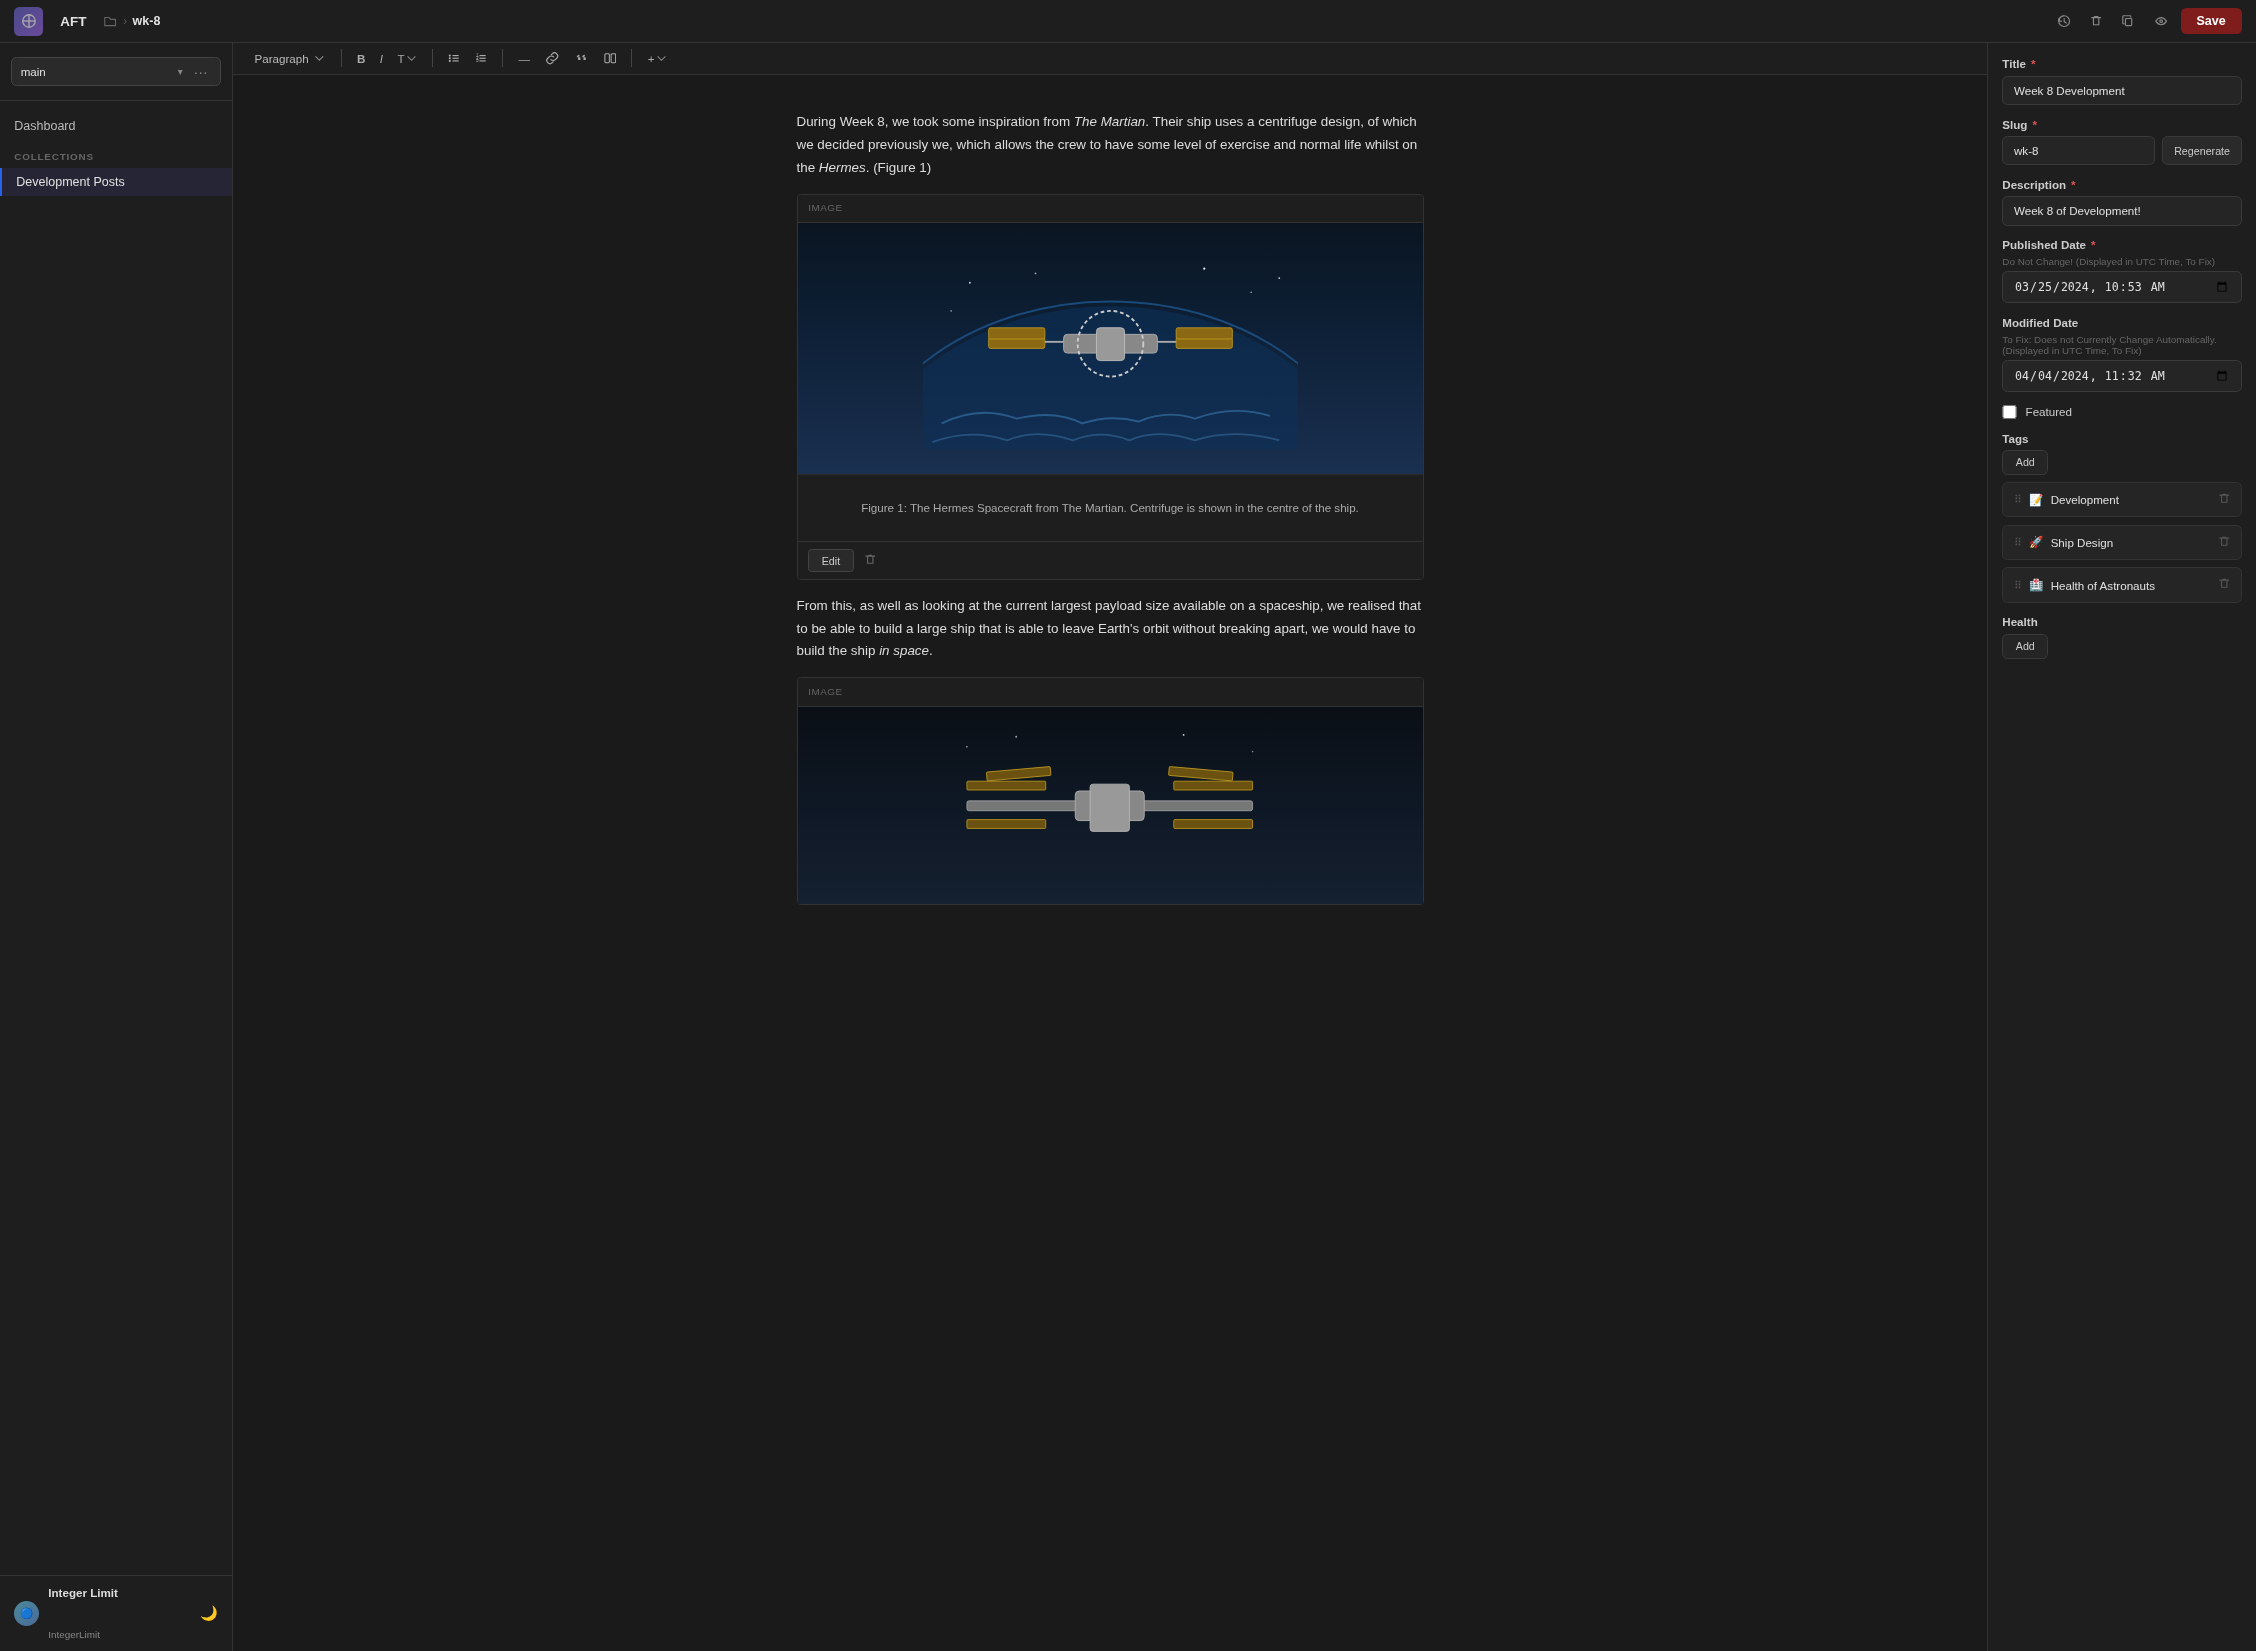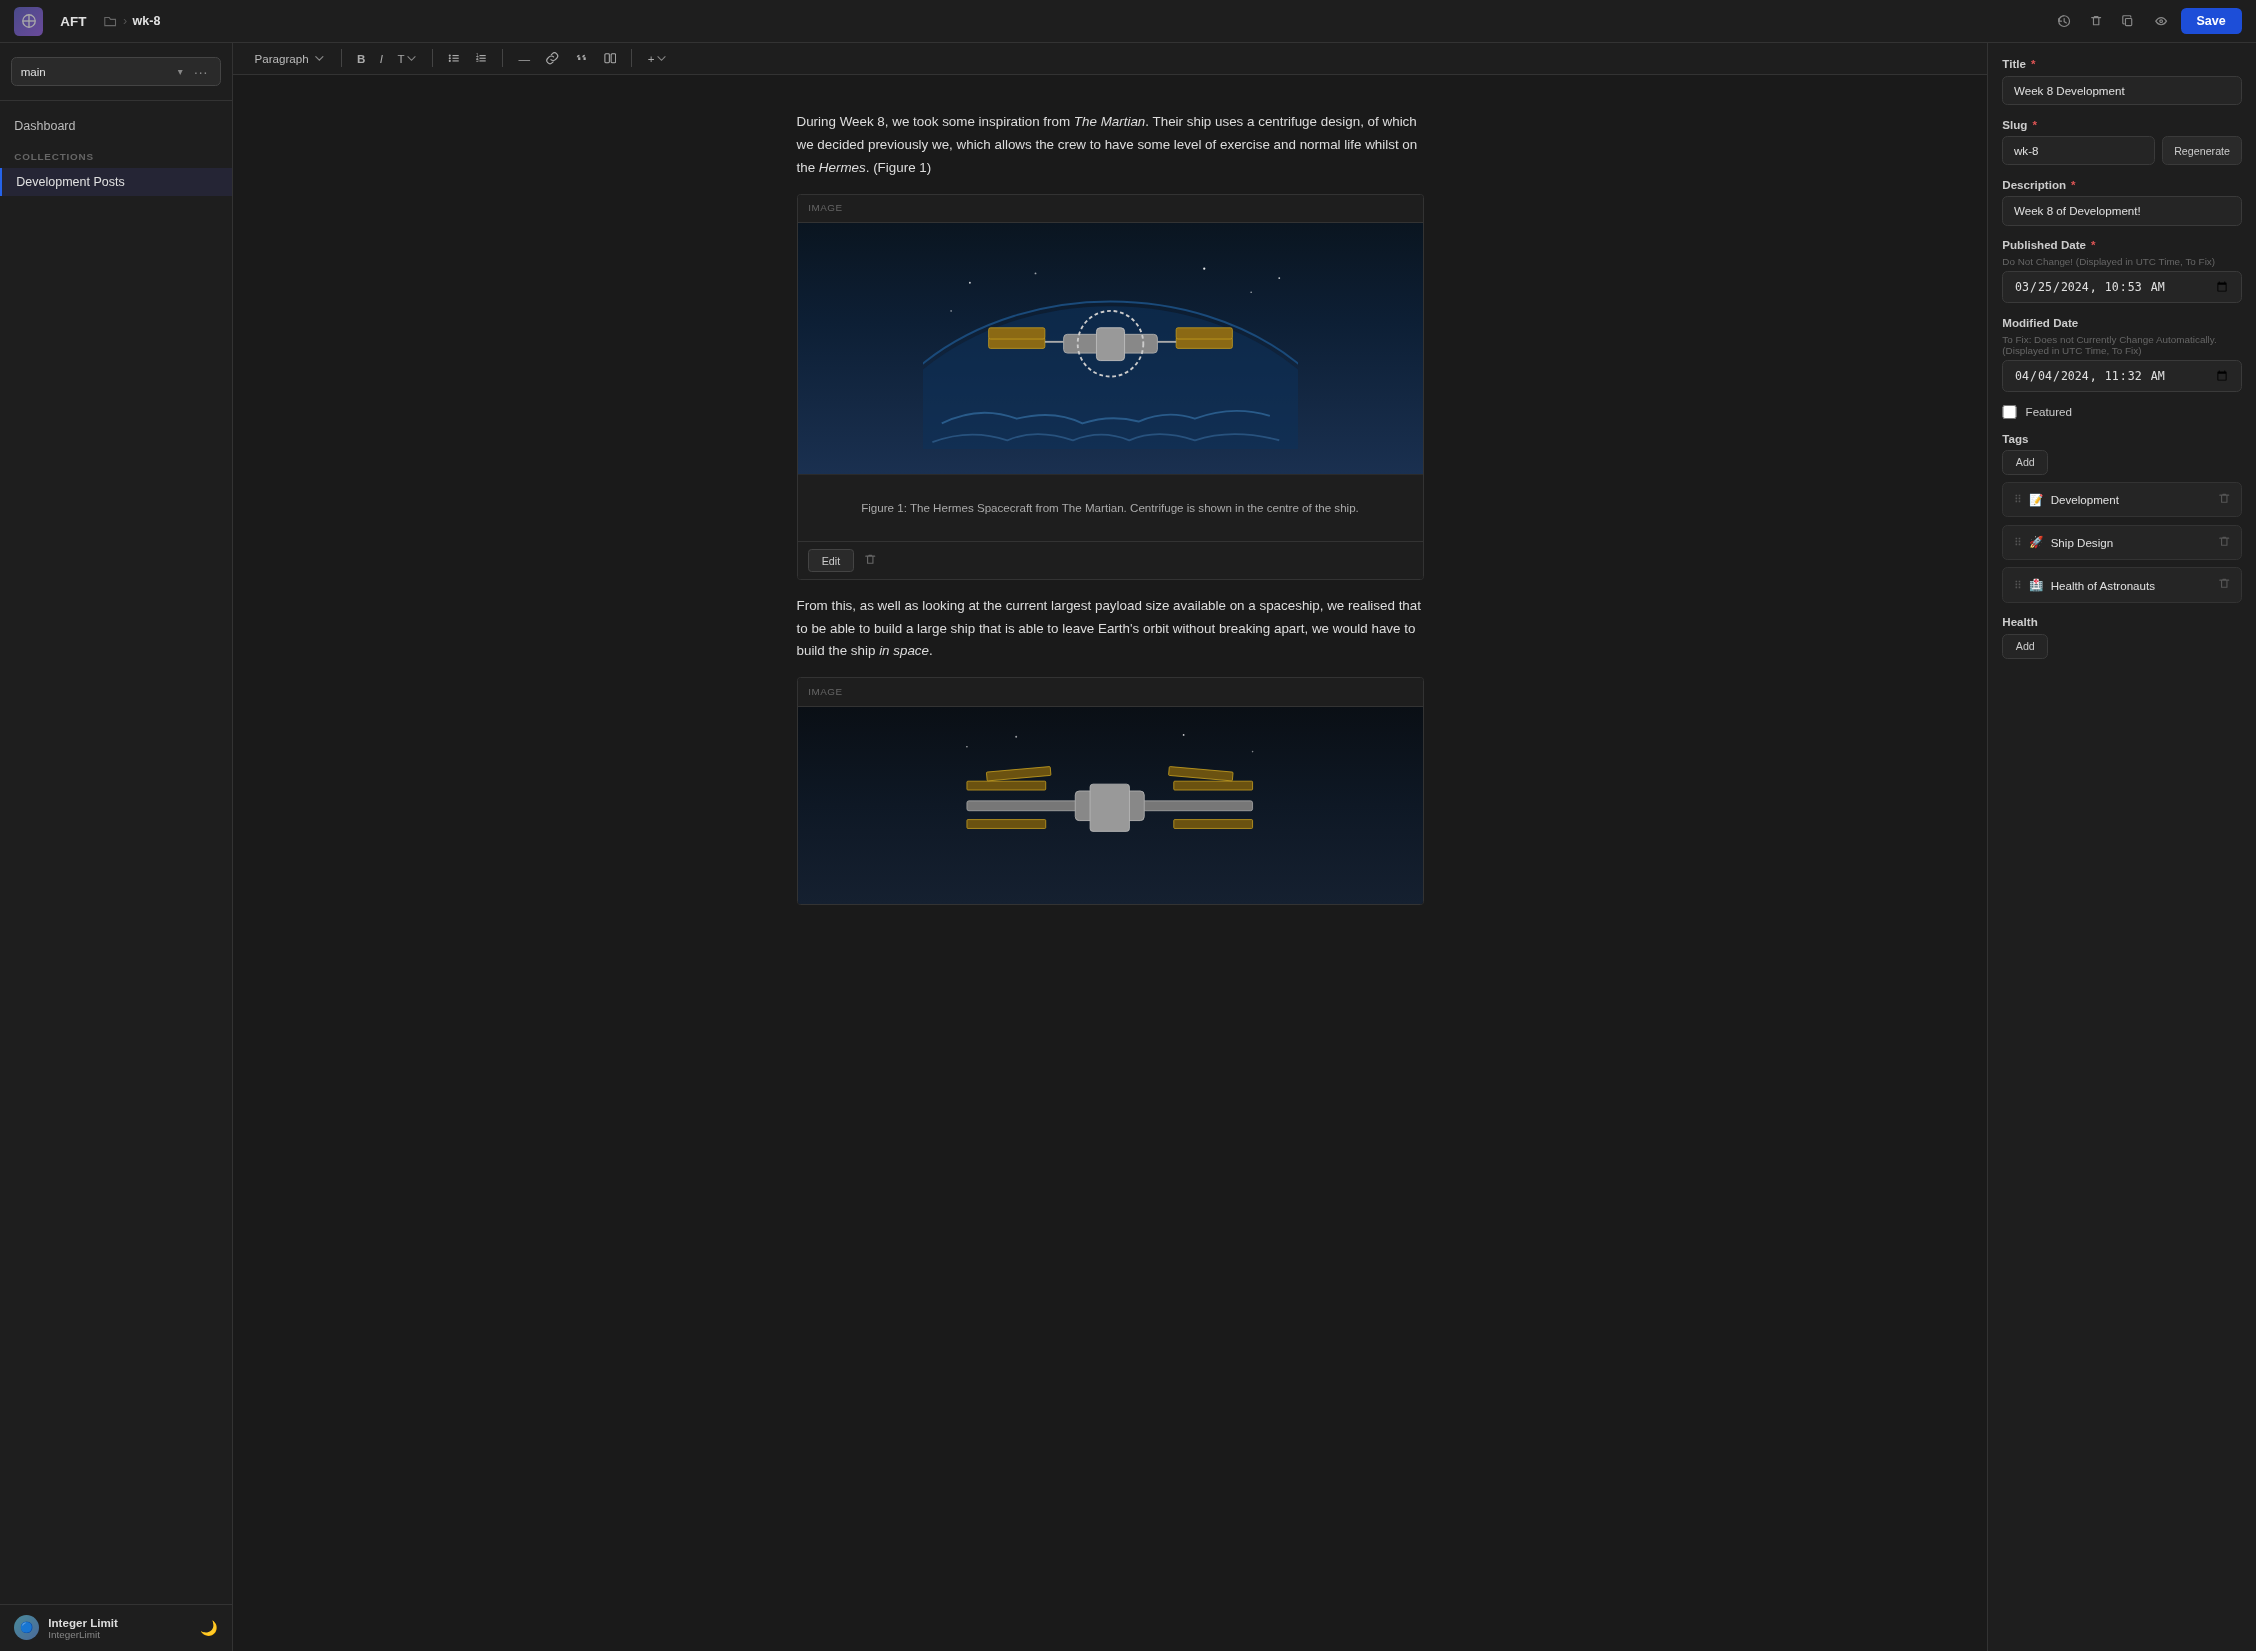--- a/index.html
+++ b/index.html
@@ -63,21 +63,21 @@
       color: #888;
       cursor: pointer;
       padding: 5.4px;
       border-radius: 3.6px;
       font-size: 14.3px;
       display: flex;
       align-items: center;
       justify-content: center;
     }
     .save-btn {
-      background: #1d4ed8;
+      background: #7f1d1d;
       border: none;
       color: #fff;
       cursor: pointer;
       padding: 6.3px 16px;
       border-radius: 5.4px;
       font-size: 12.5px;
       font-weight: 600;
     }
 
     
@@ -158,21 +158,21 @@
     .user-info { display: flex; align-items: center; gap: 9px; }
     .user-avatar {
       width: 25px; height: 25px;
       border-radius: 50%;
       background: linear-gradient(135deg, #4a8a9a, #4a6a9a);
       display: flex; align-items: center; justify-content: center;
       font-size: 10.7px;
     }
     .user-text { display: flex; flex-direction: column; }
     .user-name { font-size: 11.6px; font-weight: 600; color: #ddd; }
-    .user-handle { font-size: 9.9px; color: #888; }
+    .user-handle { font-size: 9.9px; color: #888; margin-top: 30px; }
     .theme-btn {
       background: transparent;
       border: none;
       color: #888;
       cursor: pointer;
       font-size: 14.3px;
     }
 
     
     .main-area {

